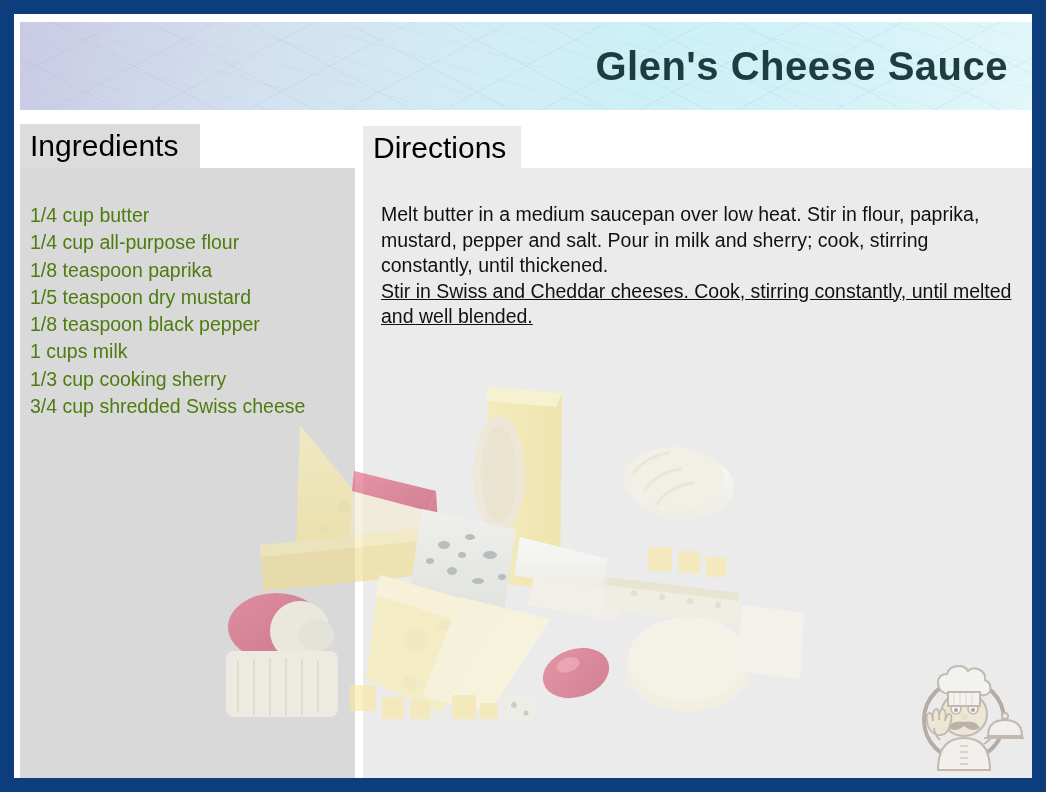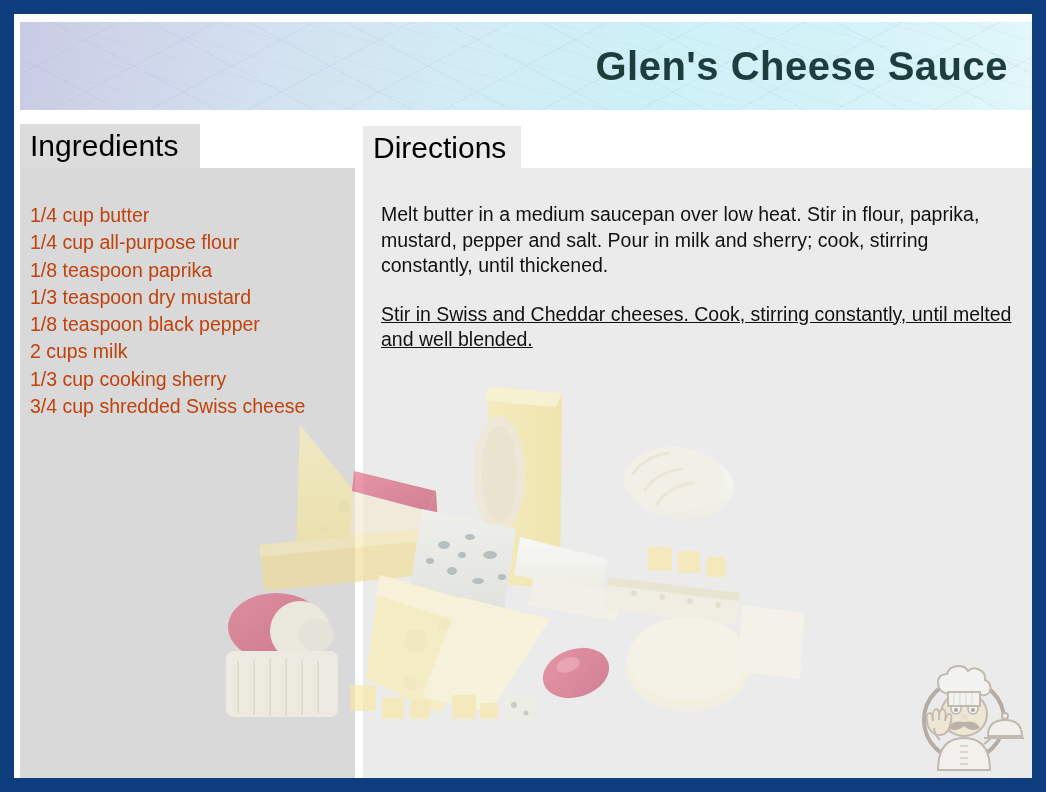--- a/index.html
+++ b/index.html
@@ -74,35 +74,34 @@
   
   #ingredient-list {
     position:absolute; left:10px; top:34px;
     width:320px;
     list-style:none;
     z-index:4;
   }
   #ingredient-list li {
     font-size:19.5px;
     line-height:27.3px;
-    color:#c2410c;
+    color:#4d7c0f;
     white-space:normal;
   }
 
   
   #directions-body {
     position:absolute; left:18px; top:34px;
     width:638px;
     z-index:4;
   }
   #directions-body p {
     font-size:19.5px;
     line-height:25.5px;
     color:#111111;
-    margin-bottom:23px;
   }
   #directions-body p:last-child { margin-bottom:11px;text-decoration:underline; }
 
   
   #cheese-photo {
     position:absolute;
     left:190px; top:365px;
     width:610px; height:345px;
     z-index:2;
     pointer-events:none;
@@ -132,23 +131,23 @@
   </div>
   <div class="tab" id="tab-directions">
     <span class="tab-label">Directions</span>
   </div>
 
   <div class="panel" id="panel-ingredients">
     <ul id="ingredient-list">
       <li>1/4 cup butter</li>
       <li>1/4 cup all-purpose flour</li>
       <li>1/8 teaspoon paprika</li>
-      <li>1/3 teaspoon dry mustard</li>
+      <li>1/5 teaspoon dry mustard</li>
       <li>1/8 teaspoon black pepper</li>
-      <li>2 cups milk</li>
+      <li>1 cups milk</li>
       <li>1/3 cup cooking sherry</li>
       <li>3/4 cup shredded Swiss cheese</li>
     </ul>
   </div>
 
   <div class="panel" id="panel-directions">
     <div id="directions-body">
       <p>Melt butter in a medium saucepan over low heat.  Stir in flour, paprika, mustard, pepper and salt.  Pour in milk and sherry; cook, stirring constantly, until thickened.</p>
       <p>Stir in Swiss and Cheddar cheeses.  Cook, stirring constantly, until melted and well blended.</p>
     </div>

